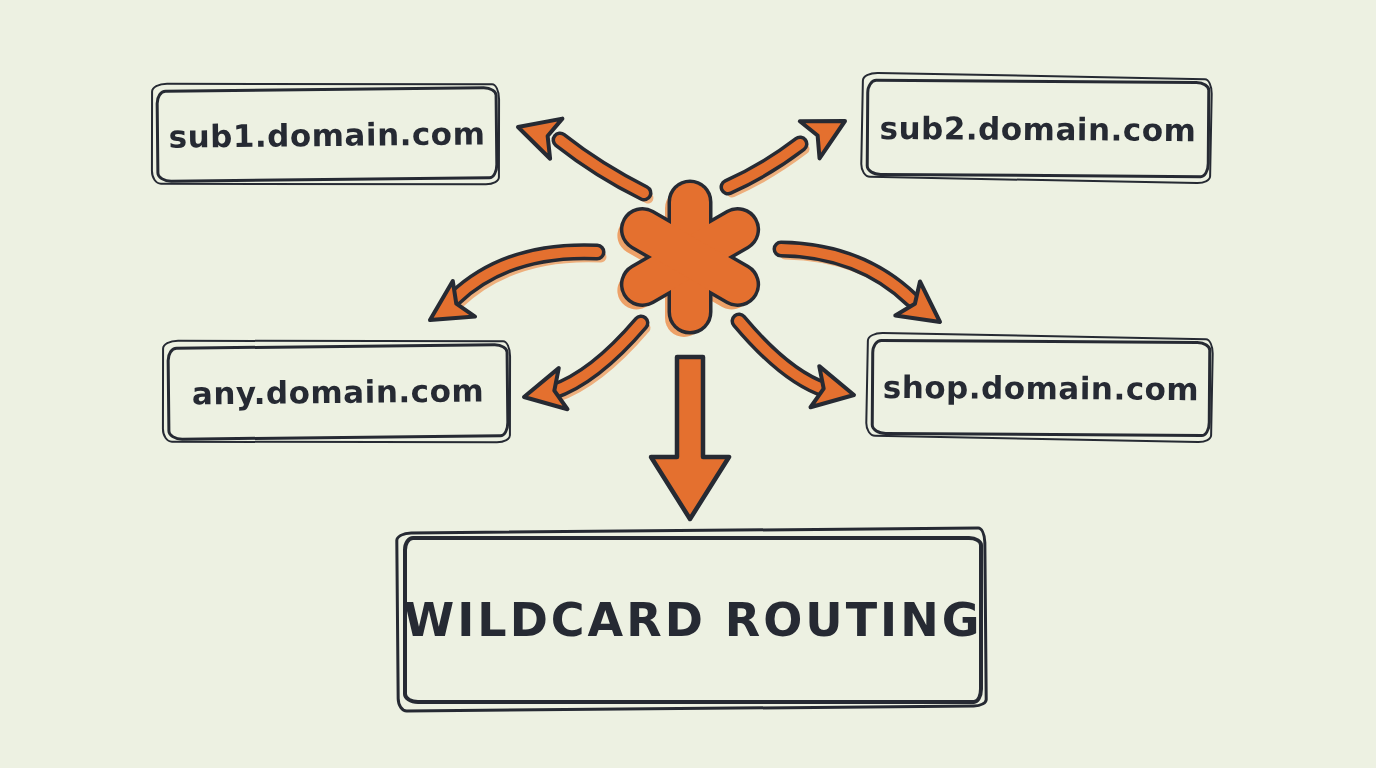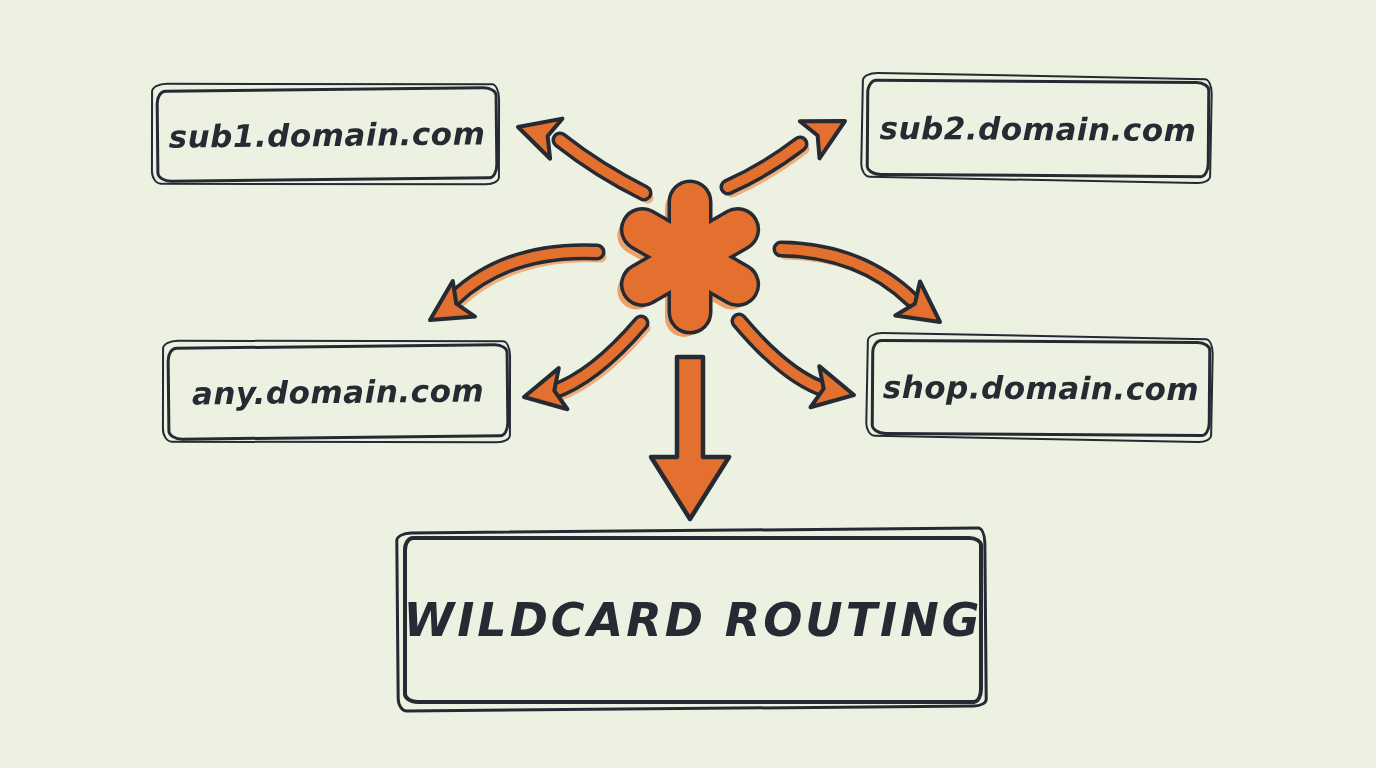--- a/index.html
+++ b/index.html
@@ -8,21 +8,20 @@
     --orange:#e4702f;
     --orange-lite:#ee9453;
   }
   html,body{margin:0;padding:0;background:var(--bg);}
   .canvas{
     position:relative;
     width:1376px;height:768px;
     background:var(--bg);
     overflow:hidden;
     font-family:"DejaVu Sans", sans-serif;
-    font-style:italic;
   }
   svg.layer{position:absolute;left:0;top:0;width:1376px;height:768px;}
   .box{
     position:absolute;
     display:flex;align-items:center;justify-content:center;
     border:3.5px solid var(--ink);
     border-radius:10px 14px 9px 15px / 14px 9px 15px 10px;
     box-sizing:border-box;
     color:var(--ink);
   }

